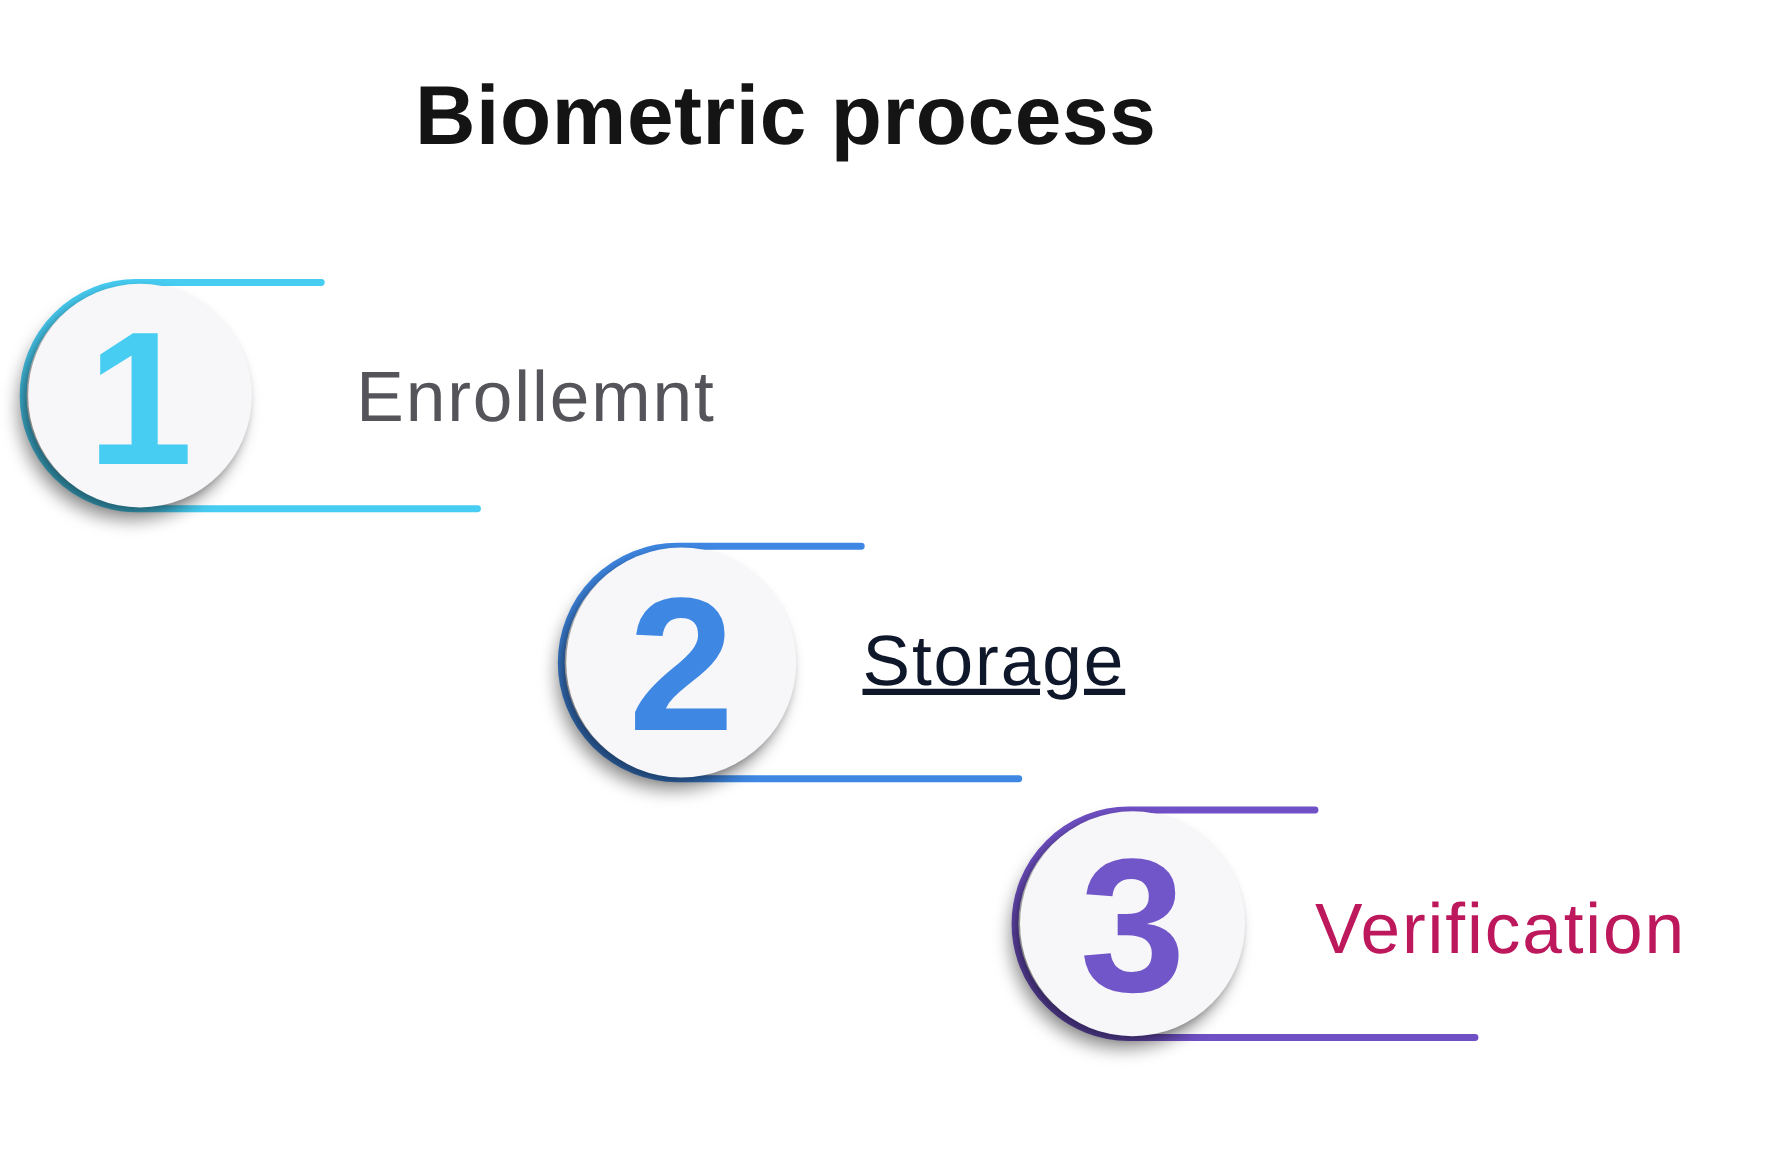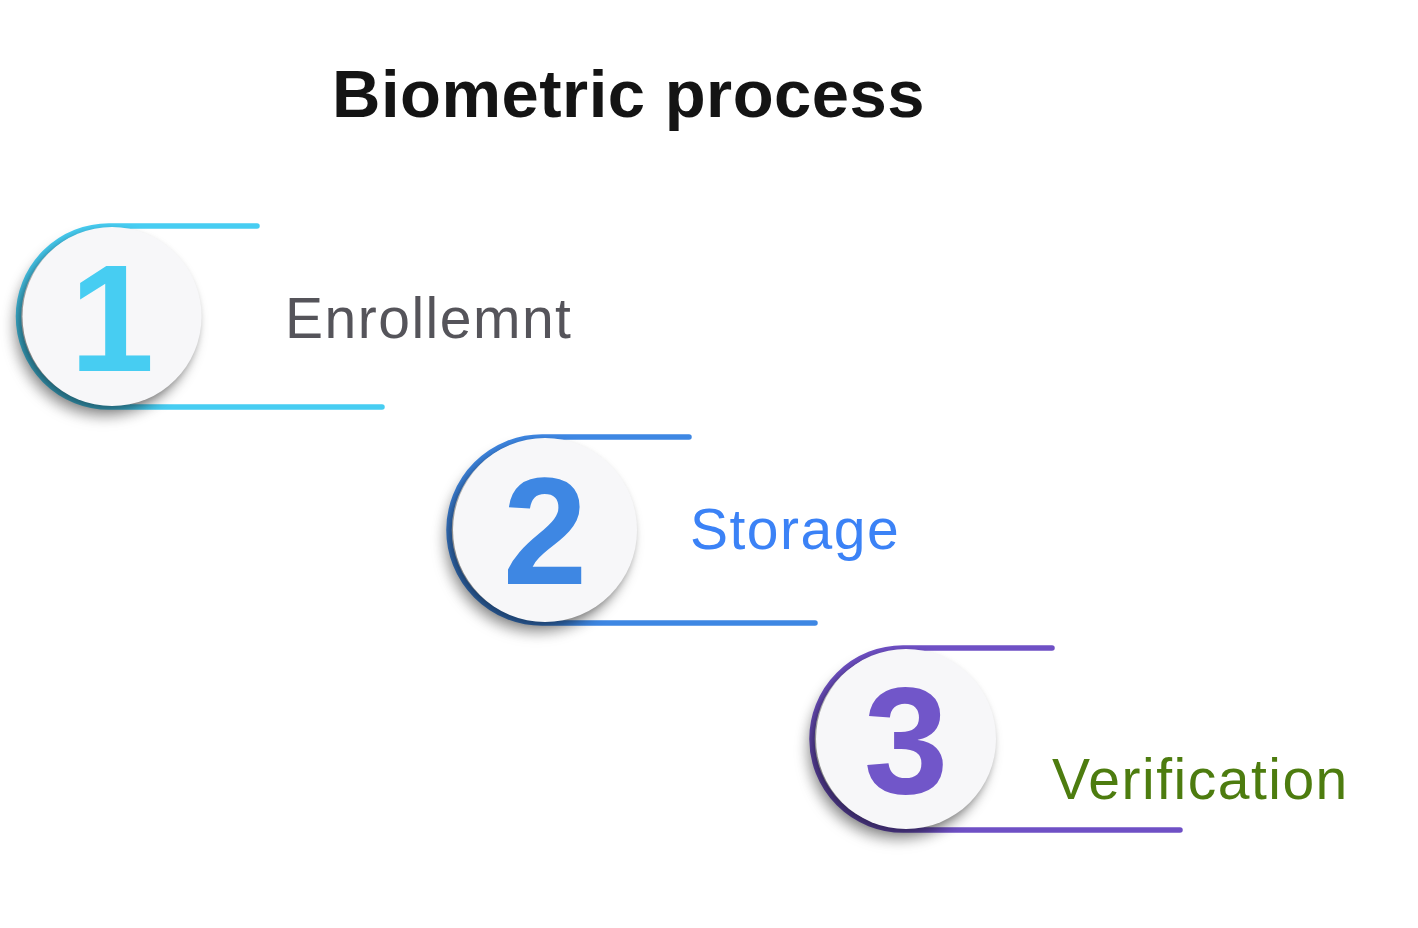--- a/index.html
+++ b/index.html
@@ -75,17 +75,17 @@
 
     <g>
       <path class="wrap-line" d="M 1052 648 L 903 648 A 91 91 0 0 0 903 830 L 1180 830" stroke="#6F50C5"></path>
       <circle class="disc" cx="906" cy="739" r="90" fill="#F7F7F9"></circle>
       <text class="num" x="906" y="793" fill="#7156C9">3</text>
     </g>
   </svg>
 
   <div class="step-label label-1" style="color: rgb(85, 84, 90);">Enrollemnt</div>
 
-  <div class="step-label label-2" style="color: #3b82f6;">Storage</div>
+  <div class="step-label label-2" style="color: #0f172a; text-decoration: underline;">Storage</div>
 
-  <div class="step-label label-3" style="color: #4d7c0f; margin-top: 36px;">Verification</div>
+  <div class="step-label label-3" style="color: #be185d;">Verification</div>
 
 </div>
 
 </body></html>

